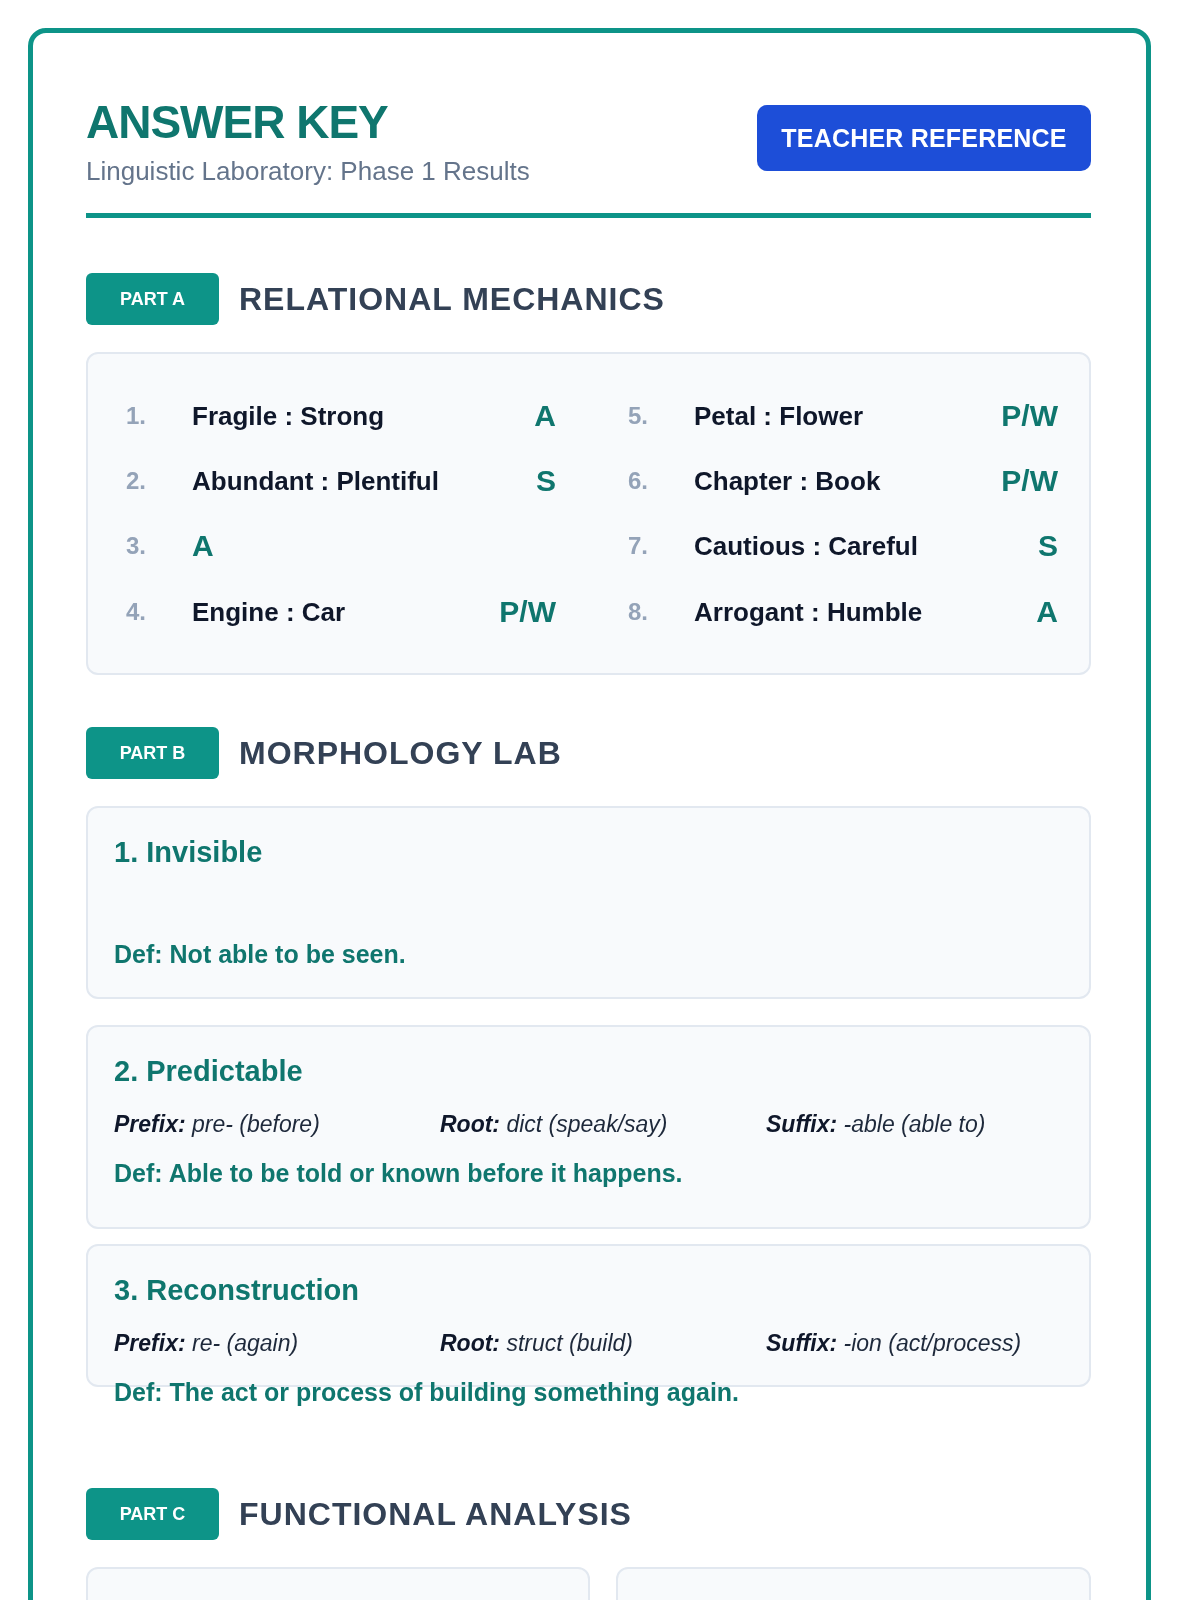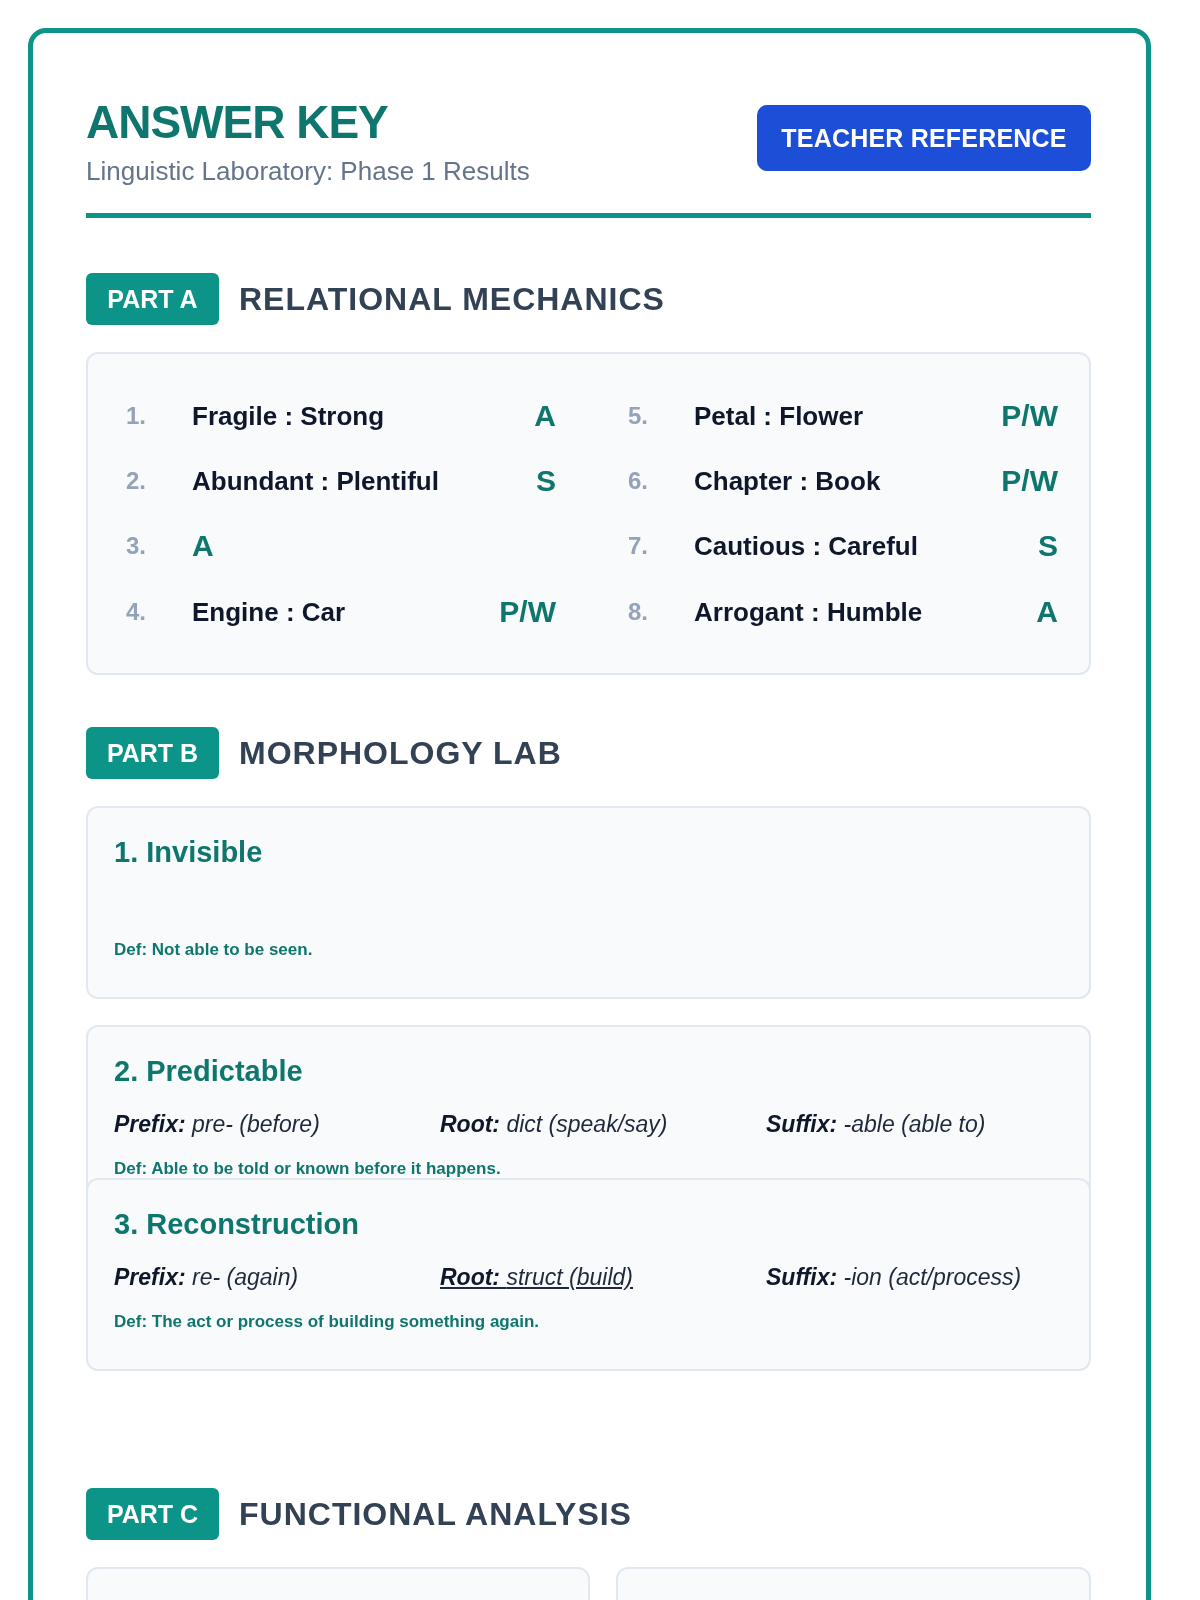--- a/index.html
+++ b/index.html
@@ -19,37 +19,37 @@
       position: absolute; right: 0; top: 10px; width: 334px; height: 66px;
       background: #1d4ed8; color: #ffffff; border-radius: 10px;
       font-size: 25px; font-weight: 700; display: flex; align-items: center; justify-content: center;
       letter-spacing: 0.2px;
     }
     .rule { position: absolute; left: 0; top: 176px; width: 1005px; height: 5px; background: #0d9488; }
 
     .section-head { position: absolute; left: 0; height: 52px; display: flex; align-items: center; }
     .part-badge {
       width: 133px; height: 52px; background: #0d9488; color: #fff; border-radius: 6px;
-      font-size: 25px; font-weight: 700; display: flex; align-items: center; justify-content: center;
+      font-size: 18px; font-weight: 700; display: flex; align-items: center; justify-content: center;
     }
     .section-title { margin-left: 20px; font-size: 32px; font-weight: 700; color: #334155; letter-spacing: 1px; }
 
     .box { position: absolute; left: 0; width: 1005px; background: #f8fafc; border: 2px solid #e2e8f0; border-radius: 12px; }
 
     .analogy-col { position: absolute; top: 0; width: 430px; }
     .analogy-row { position: absolute; left: 0; width: 430px; height: 40px; display: flex; align-items: center; }
     .a-num { width: 66px; font-size: 24px; font-weight: 700; color: #94a3b8; }
     .a-pair { flex: 1; font-size: 26px; font-weight: 700; color: #0f172a; }
     .a-ans { font-size: 30px; font-weight: 700; color: #0f766e; text-align: right; }
 
     .morph-title { position: absolute; left: 26px; top: 28px; font-size: 29px; font-weight: 700; color: #0f766e; }
     .morph-row { position: absolute; left: 26px; top: 84px; width: 950px; height: 32px; }
     .m-part { position: absolute; top: 0; font-size: 23px; font-style: italic; color: #1e293b; white-space: nowrap; }
     .m-part .lbl { font-weight: 700; color: #0f172a; }
-    .morph-def { position: absolute; left: 26px; top: 132px; font-size: 17px; font-weight: 700; color: #0f766e; }
+    .morph-def { position: absolute; left: 26px; top: 132px; font-size: 25px; font-weight: 700; color: #0f766e; }
 
     .c-card { position: absolute; top: 0; height: 60px; background: #f8fafc; border: 2px solid #e2e8f0; border-radius: 12px; }
   </style>
 </head>
 <body>
 
 <div class="sheet">
   <div class="inner">
 
     <div class="header">
@@ -133,28 +133,28 @@
           <span>dict (speak/say)</span>
         </div>
         <div class="m-part" style="left:652px;">
           <span class="lbl">Suffix:</span>
           <span>-able (able to)</span>
         </div>
       </div>
       <div class="morph-def">Def: Able to be told or known before it happens.</div>
     </div>
 
-    <div class="box" style="top:1145px; height:193px;padding-left:40px;">
+    <div class="box" style="top:1211px; height:143px;padding-left:40px;">
       <div class="morph-title">3. Reconstruction</div>
       <div class="morph-row">
         <div class="m-part" style="left:0;">
           <span class="lbl">Prefix:</span>
           <span>re- (again)</span>
         </div>
-        <div class="m-part" style="left:326px;text-decoration:underline;">
+        <div class="m-part" style="left:326px;">
           <span class="lbl">Root:</span>
           <span>struct (build)</span>
         </div>
         <div class="m-part" style="left:652px;">
           <span class="lbl">Suffix:</span>
           <span>-ion (act/process)</span>
         </div>
       </div>
       <div class="morph-def">Def: The act or process of building something again.</div>
     </div>

